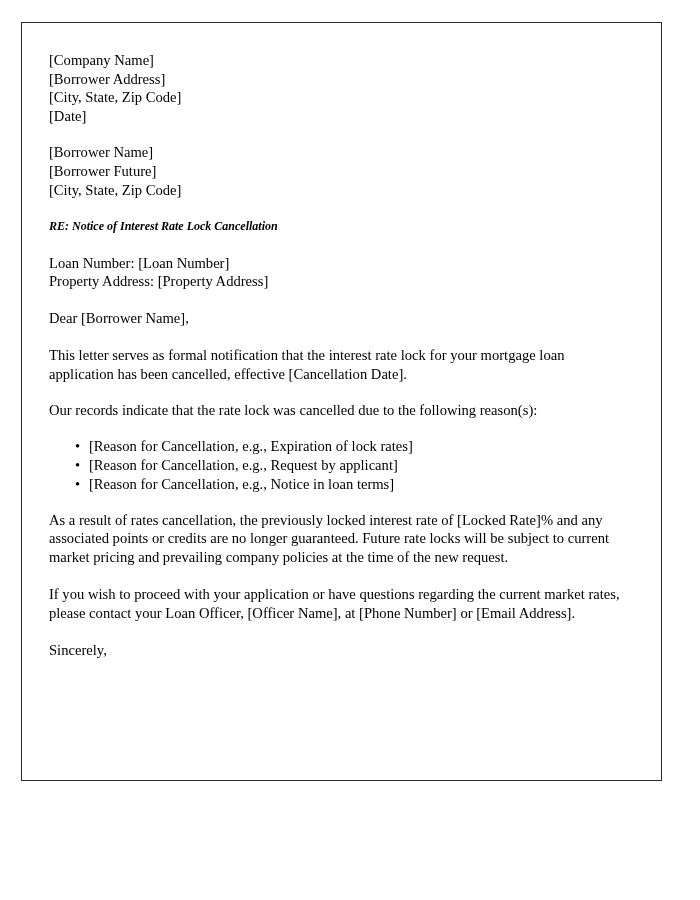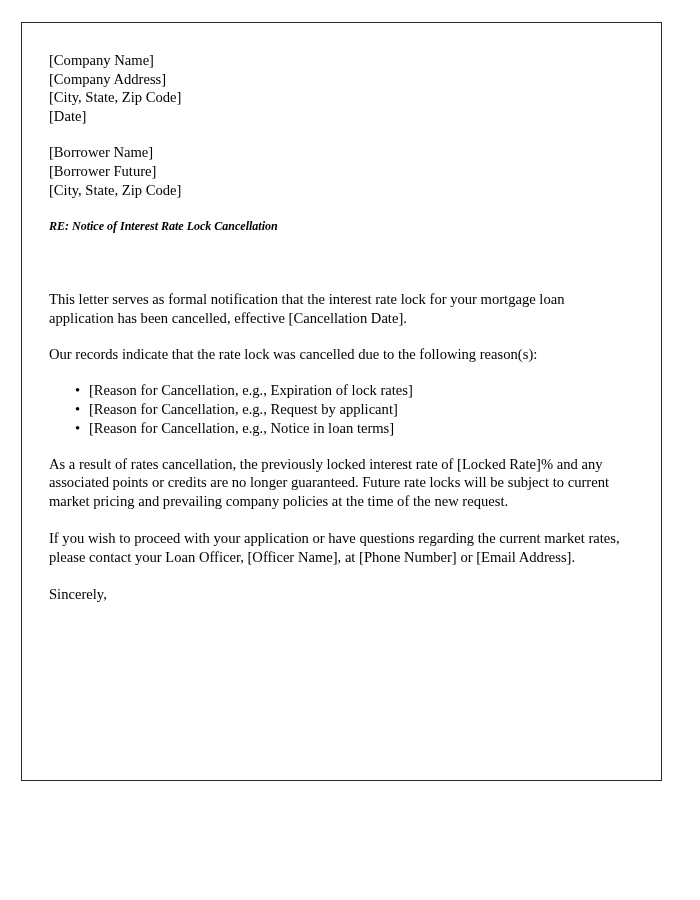--- a/index.html
+++ b/index.html
@@ -81,42 +81,47 @@
   .gap-md { height: 18px; }
 </style>
 </head>
 <body>
 
 <div class="page-frame">
   <div class="letter-body">
 
     <div class="block">
       <div class="addr-line">[Company Name]</div>
-      <div class="addr-line">[Company Address]</div>
+      <div class="addr-line">[Borrower Address]</div>
       <div class="addr-line">[City, State, Zip Code]</div>
       <div class="addr-line">[Date]</div>
     </div>
 
     <div class="block-gap"></div>
 
     <div class="block">
       <div class="addr-line">[Borrower Name]</div>
       <div class="addr-line">[Borrower Future]</div>
       <div class="addr-line">[City, State, Zip Code]</div>
     </div>
 
     <div class="gap-md"></div>
 
     <div class="re-line">RE: Notice of Interest Rate Lock Cancellation</div>
 
     <div class="gap-md"></div>
 
+    <div class="block">
+      <div class="addr-line">Loan Number: [Loan Number]</div>
+      <div class="addr-line">Property Address: [Property Address]</div>
+    </div>
 
     <div class="gap-md"></div>
 
+    <div class="para">Dear [Borrower Name],</div>
 
     <div class="gap-md"></div>
 
     <p class="para">This letter serves as formal notification that the interest rate lock for your mortgage loan application has been cancelled, effective [Cancellation Date].</p>
 
     <div class="gap-md"></div>
 
     <p class="para">Our records indicate that the rate lock was cancelled due to the following reason(s):</p>
 
     <div class="gap-sm"></div>

